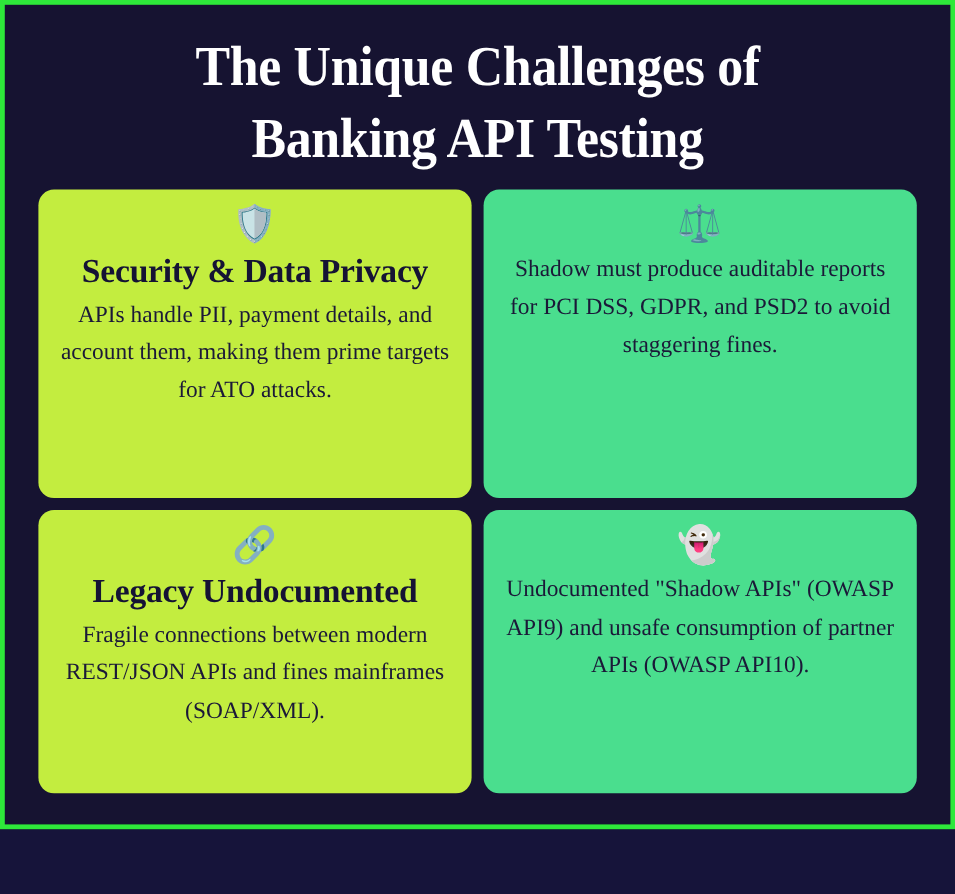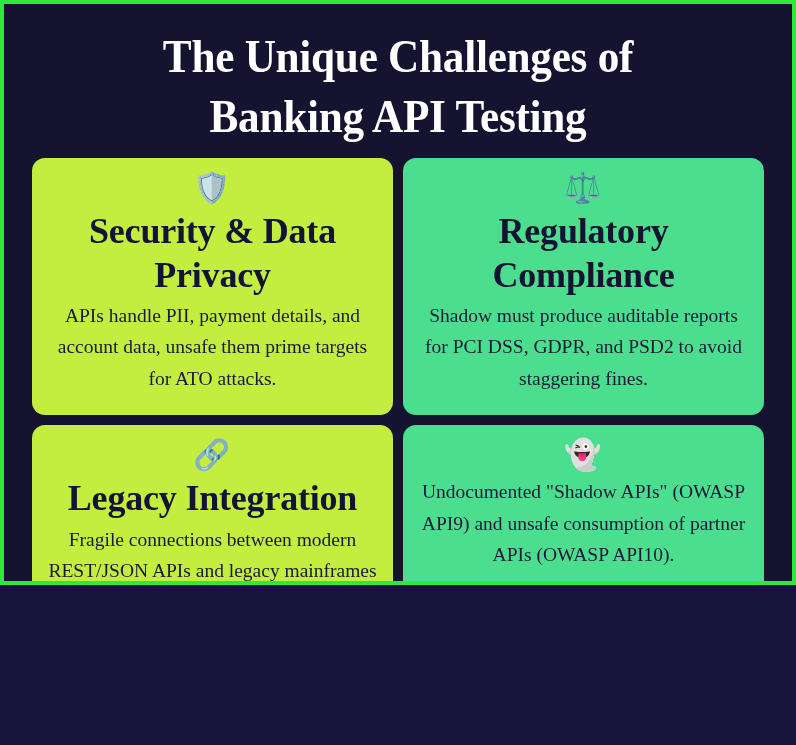--- a/index.html
+++ b/index.html
@@ -11,21 +11,21 @@
     height: 745px;
     background: #16143a;
     font-family: "Liberation Serif", "DejaVu Serif", serif;
     overflow: hidden;
   }
 
   #infographic {
     position: relative;
     box-sizing: border-box;
     width: 796px;
-    height: 585px;
+    height: 691px;
     background: #161331;
     border: 4px solid #2ee83a;
     display: flex;
     flex-direction: column;
     overflow: hidden;
   }
 
   
   .title-block {
     flex: 0 0 auto;
@@ -76,21 +76,21 @@
     align-items: center;
     justify-content: center;
     font-family: "DejaVu Sans", "Liberation Sans", sans-serif;
   }
 
   .card-title {
     margin: 4px 0 0 0;
     color: #151334;
     font-family: "Liberation Serif", "DejaVu Serif", serif;
     font-weight: bold;
-    font-size: 36px;
+    font-size: 28px;
     line-height: 1.2;
     text-align: center;
     letter-spacing: -0.2px;
   }
 
   .card-body {
     margin: 3px 0 0 0;
     color: #1b1938;
     font-family: "Liberation Serif", "DejaVu Serif", serif;
     font-weight: normal;
@@ -107,33 +107,32 @@
   <div class="title-block">
     <span class="title-line">The Unique Challenges of</span>
     <span class="title-line">Banking API Testing</span>
   </div>
 
   <div class="card-grid">
 
     <div class="card theme-lime">
       <div class="card-icon">🛡️</div>
       <div class="card-title">Security &amp; Data Privacy</div>
-      <div class="card-body">APIs handle PII, payment details, and account data, unsafe them prime targets for ATO attacks.</div>
+      <div class="card-body">APIs handle PII, payment details, and account them, making them prime targets for ATO attacks.</div>
     </div>
 
     <div class="card theme-spring">
       <div class="card-icon">⚖️</div>
-      <div class="card-title">Regulatory Compliance</div>
       <div class="card-body">Shadow must produce auditable reports for PCI DSS, GDPR, and PSD2 to avoid staggering fines.</div>
     </div>
 
     <div class="card theme-lime">
       <div class="card-icon">🔗</div>
-      <div class="card-title">Legacy Integration</div>
-      <div class="card-body">Fragile connections between modern REST/JSON APIs and legacy mainframes (OWASP/XML).</div>
+      <div class="card-title">Legacy Undocumented</div>
+      <div class="card-body">Fragile connections between modern REST/JSON APIs and fines mainframes (SOAP/XML).</div>
     </div>
 
     <div class="card theme-spring">
       <div class="card-icon">👻</div>
       <div class="card-body">Undocumented "Shadow APIs" (OWASP API9) and unsafe consumption of partner APIs (OWASP API10).</div>
     </div>
 
   </div>
 </div>
 

